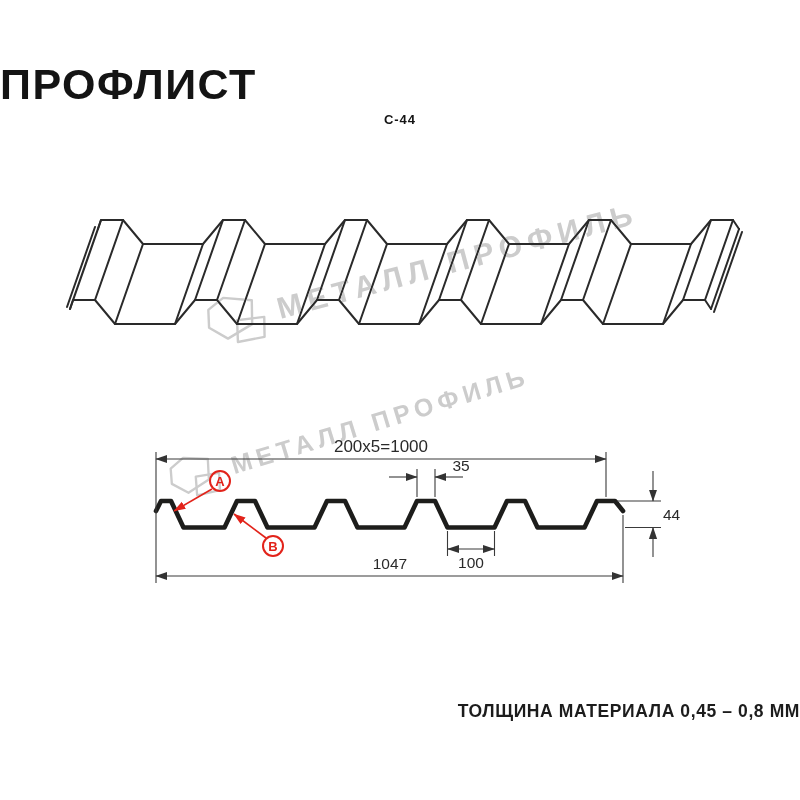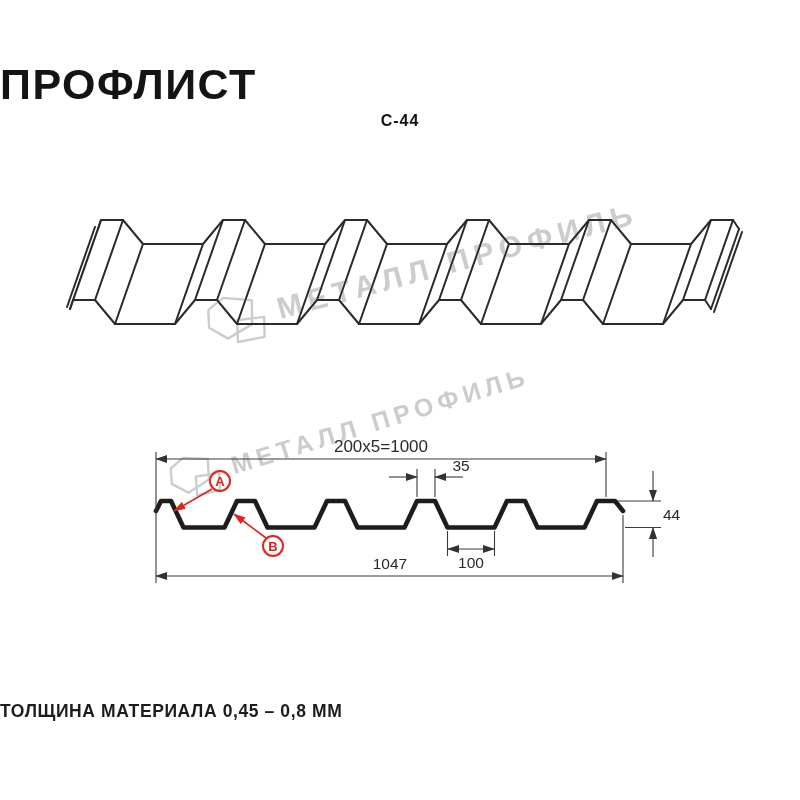--- a/index.html
+++ b/index.html
@@ -1,22 +1,22 @@
 <!DOCTYPE html>
 <html><head>
 <meta charset="utf-8">
 <style>
   html,body{margin:0;padding:0;background:#ffffff;}
   .page{position:relative;width:800px;height:800px;background:#ffffff;overflow:hidden;
         font-family:"Liberation Sans", sans-serif;color:#1d1d1b;}
   .title{position:absolute;left:0;top:60px;width:800px;text-align:left;
          font-size:43px;font-weight:800;letter-spacing:1.5px;color:#141414;margin:0;}
   .subtitle{position:absolute;left:0;top:112px;width:800px;text-align:center;
-            font-size:16px;font-weight:700;letter-spacing:1px;color:#141414;}
-  .footer-note{position:absolute;left:0;top:701px;width:800px;text-align:left;
+            font-size:13px;font-weight:700;letter-spacing:1px;color:#141414;}
+  .footer-note{position:absolute;left:0;top:701px;width:800px;text-align:right;
                font-size:17.5px;font-weight:700;letter-spacing:0.6px;color:#1c1c1c;}
   .svg3d{position:absolute;left:40px;top:185px;}
   .svgxs{position:absolute;left:120px;top:380px;}
   .wm{position:absolute;display:flex;align-items:center;gap:10px;
       color:#cccccc;font-weight:700;white-space:nowrap;mix-blend-mode:darken;}
   .wm .wm-text{line-height:1;}
   .wm1{left:208px;top:300px;transform:rotate(-15deg);transform-origin:left bottom;
        font-size:30px;letter-spacing:6px;}
   .wm2{left:172px;top:460px;transform:rotate(-17deg);transform-origin:left bottom;
        font-size:25px;letter-spacing:5px;}

